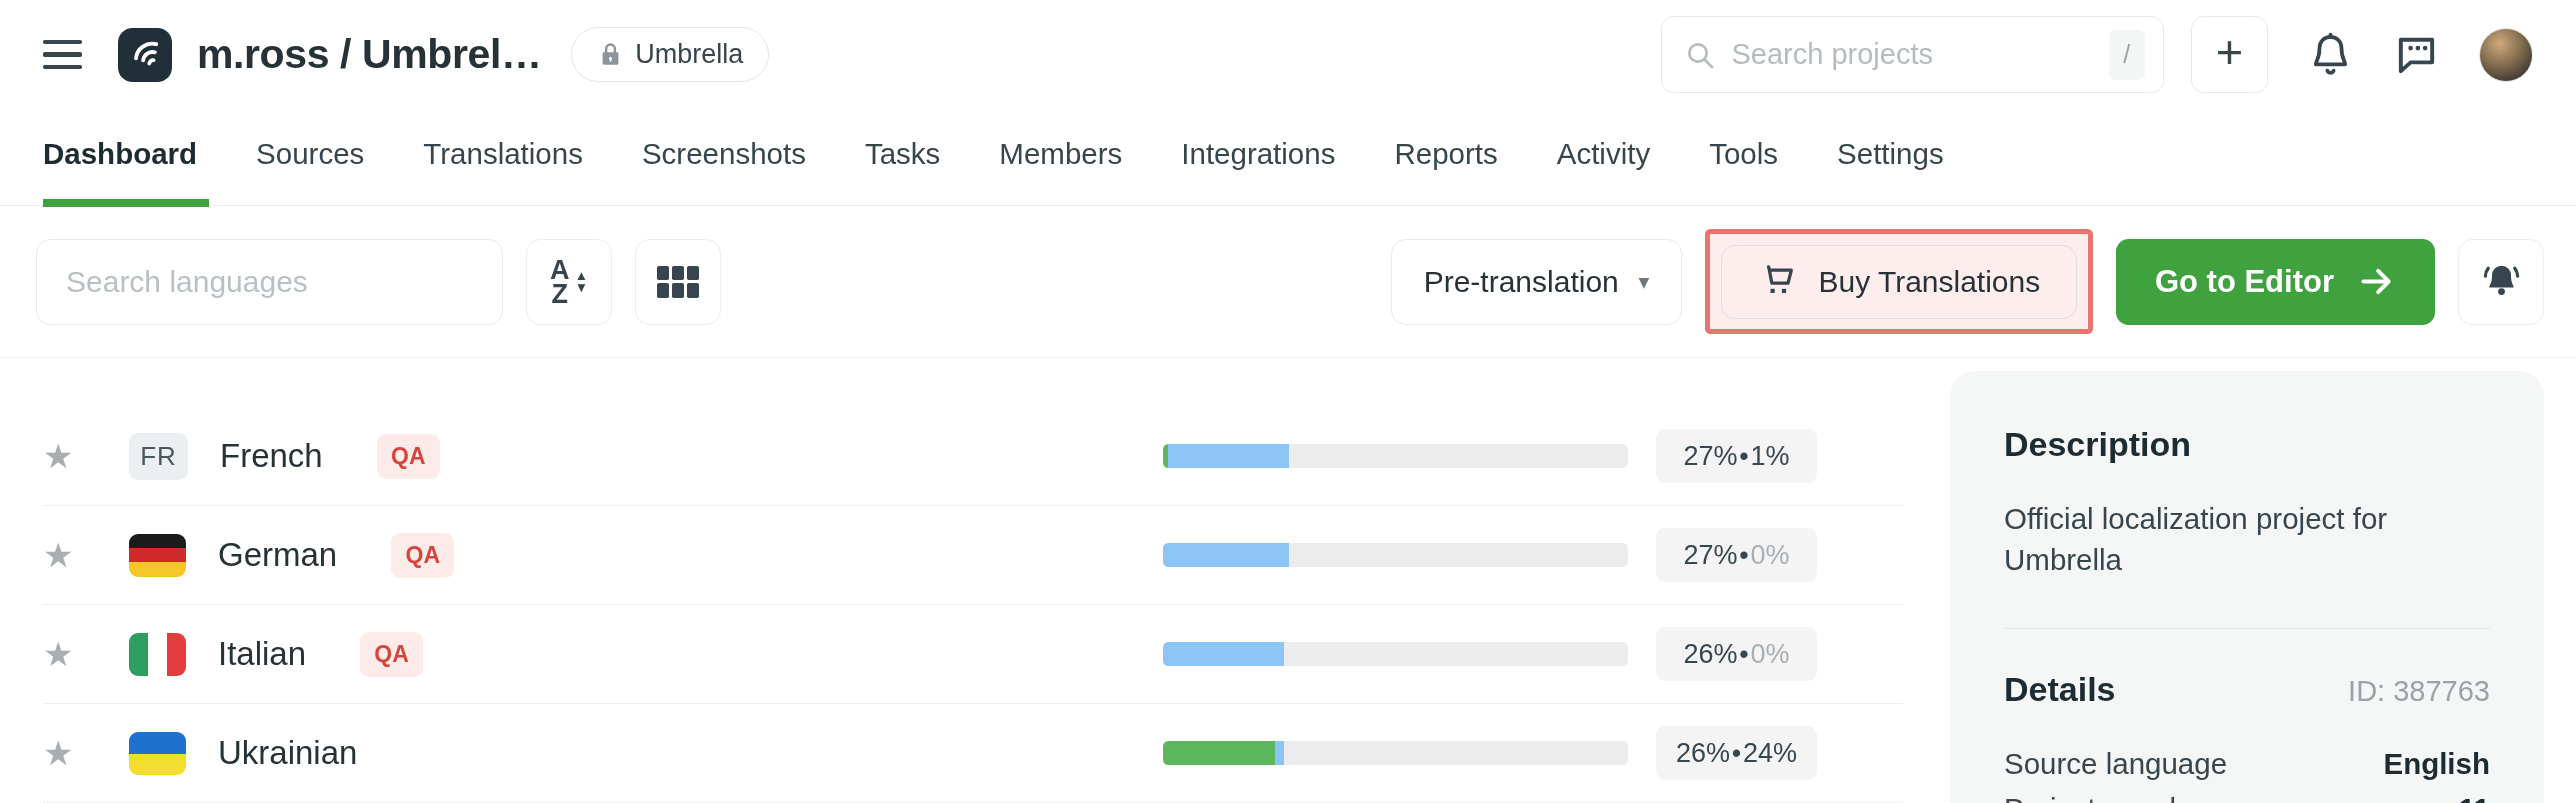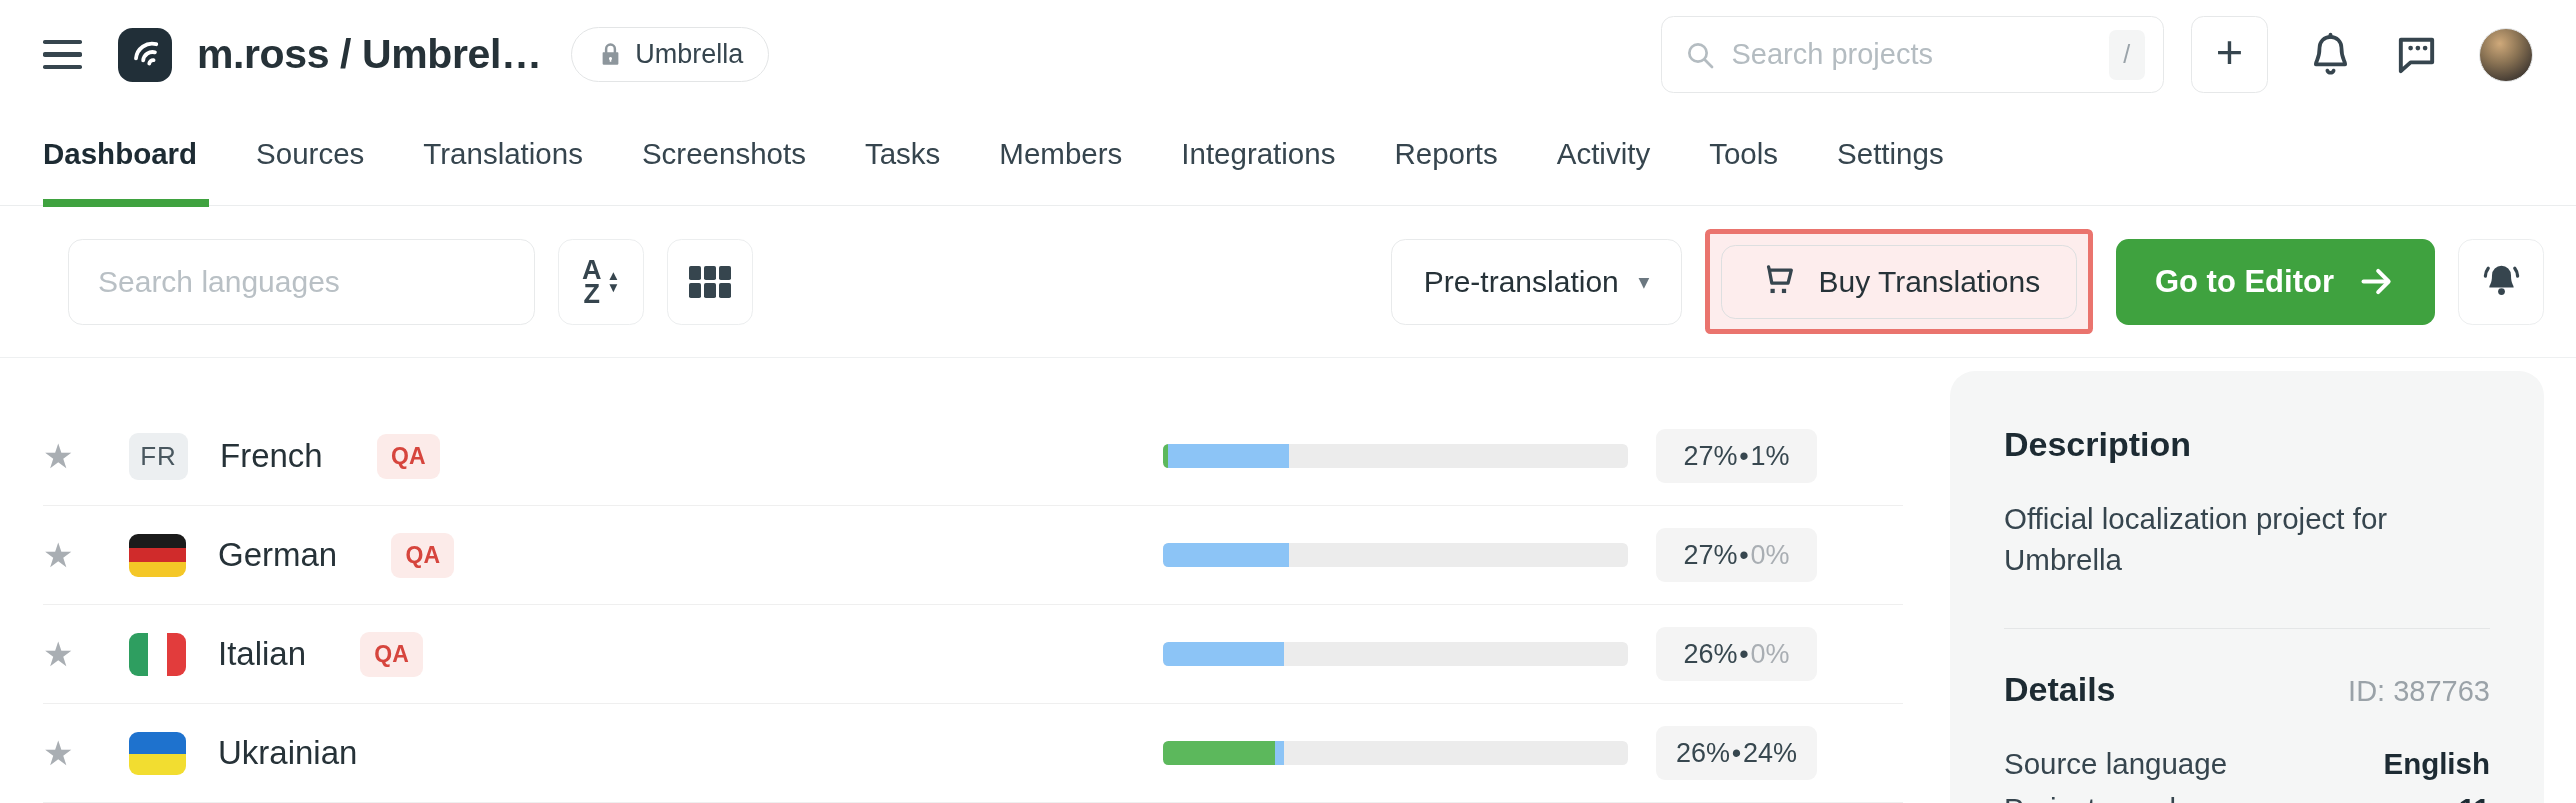--- a/index.html
+++ b/index.html
@@ -32,21 +32,21 @@
     border:1.8px solid #e3e5e6; }
 
   
   .tabs { display:flex; align-items:flex-end; padding:0 43px; border-bottom:1.8px solid #ebedee; height:97px; }
   .tab { font-size:29.5px; color:#36454e; padding:0 29.5px 34px; cursor:pointer; position:relative; white-space:nowrap; }
   .tab:first-child { padding-left:0; }
   .tab.active { font-weight:700; color:#1d2b33; }
   .tab.active::after { content:""; position:absolute; left:0; right:18px; bottom:-1.8px; height:8px; background:#3fa23f; }
 
   
-  .toolbar { display:flex; align-items:center; padding:23px 32px 23px 68px; border-bottom:1.8px solid #eef0f1; }
+  .toolbar { display:flex; align-items:center; padding:23px 32px 23px 36px; border-bottom:1.8px solid #eef0f1; }
   .search-langs { width:467px; height:86px; border:1.8px solid #e8eaeb; border-radius:14.3px;
     font-size:30px; color:#36454e; padding:0 29px; outline:none; font-family:inherit; }
   .search-langs::placeholder { color:#b9c0c5; }
   .tool-btn { height:86px; min-width:86px; border:1.8px solid #eceeef; border-radius:14.3px; background:#fff;
     margin-left:23px; cursor:pointer; display:flex; align-items:center; justify-content:center; }
   .az-icon { display:flex; align-items:center; gap:5.4px; }
   .az-letters { display:flex; flex-direction:column; font-size:27px; line-height:24px; color:#36454e; font-weight:600; }
   .az-arrows { display:flex; flex-direction:column; font-size:13.4px; line-height:11.6px; color:#36454e; }
   .grid-icon { display:grid; grid-template-columns:repeat(3,11.6px); grid-auto-rows:14.3px; gap:3.6px; }
   .grid-icon i { background:#36454e; border-radius:1.8px; }

